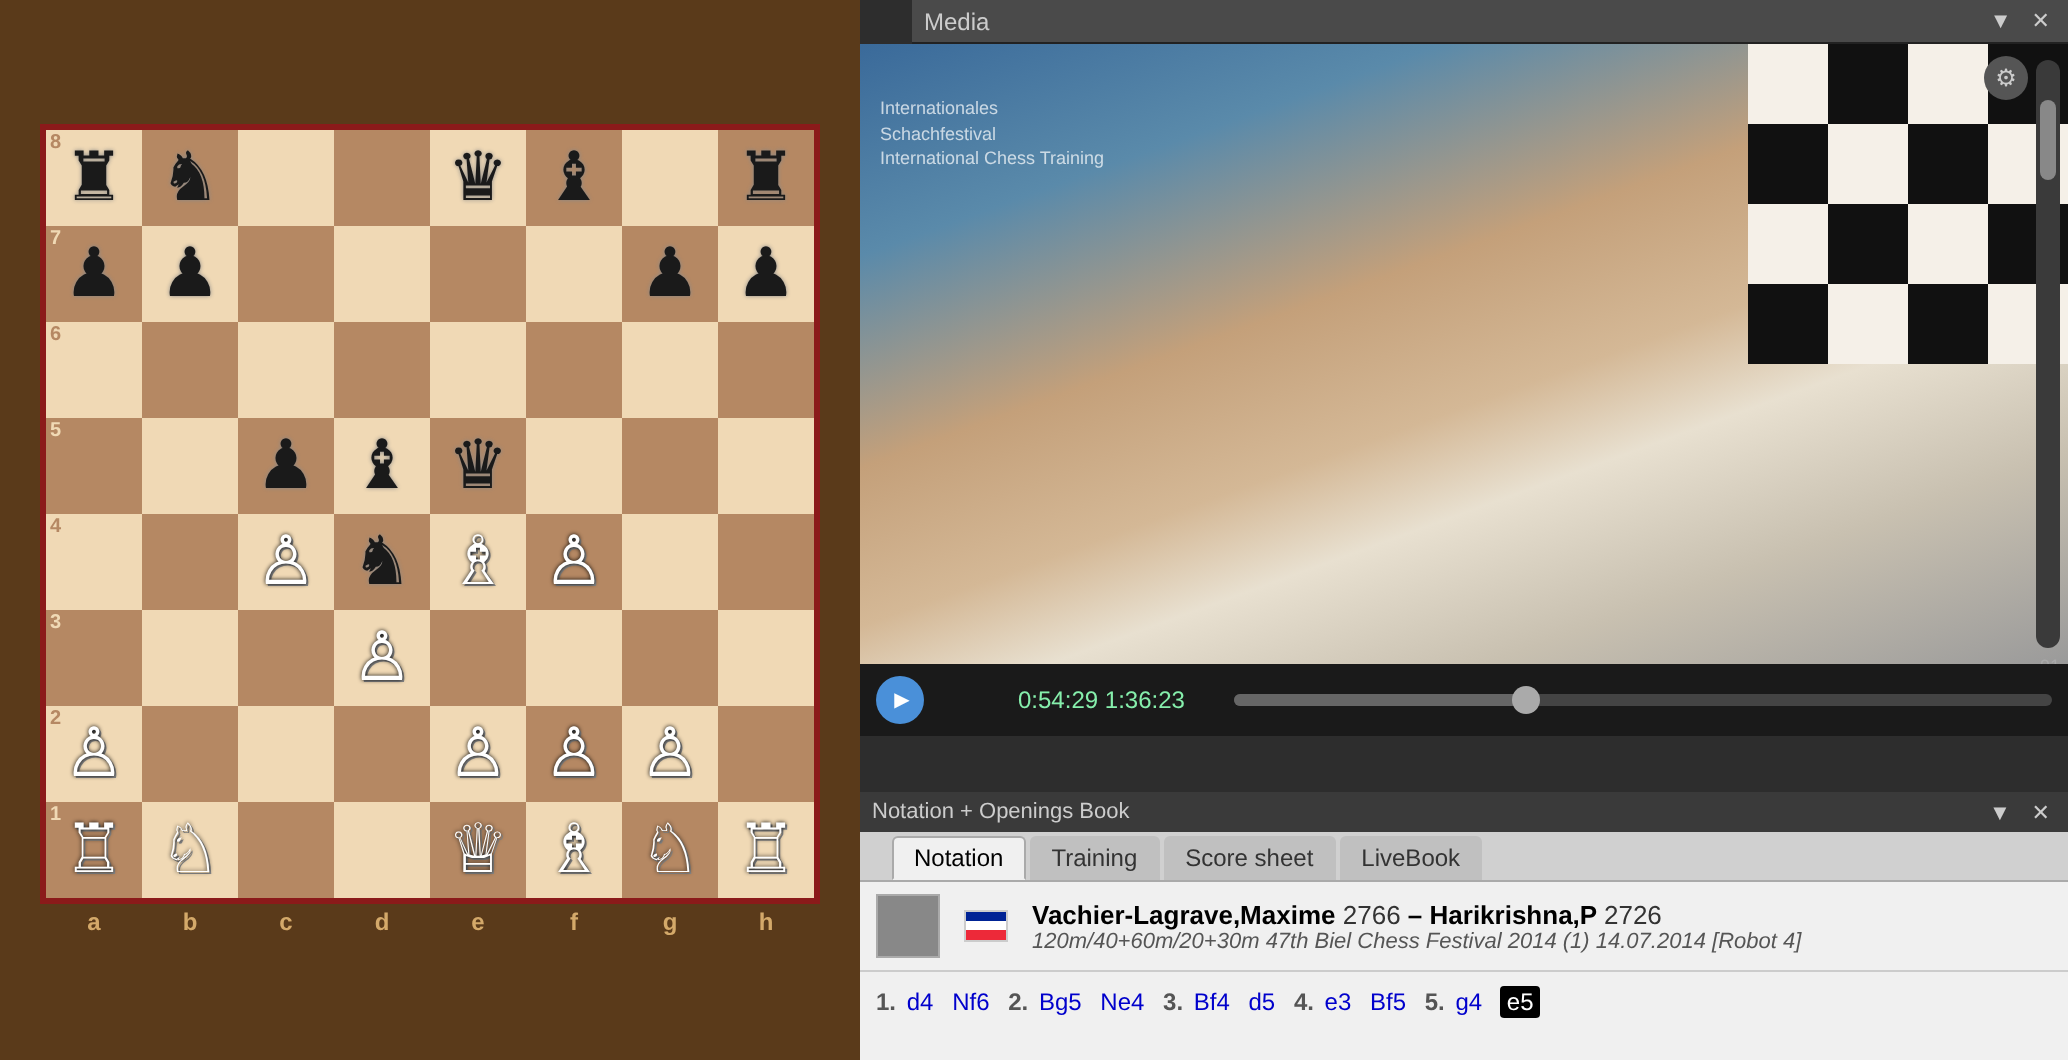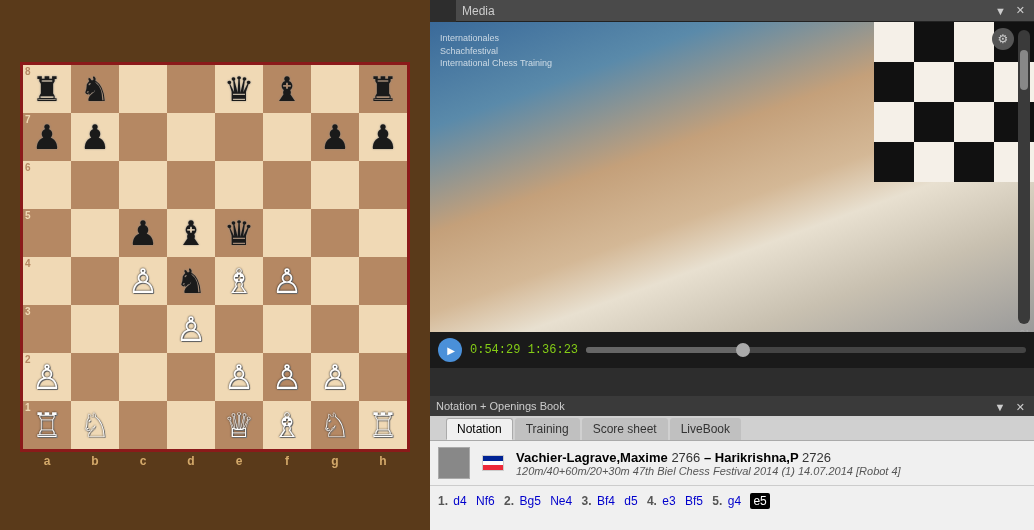--- a/index.html
+++ b/index.html
@@ -124,21 +124,21 @@
     #video-content {
       width: 100%;
       height: 100%;
       background: linear-gradient(135deg, #4a6a8a 0%, #3a5a7a 30%, #8a7a6a 60%, #f5f0e8 80%);
       position: relative;
     }
 
     
     .video-overlay-text {
       position: absolute;
-      top: 10px;
+      top: 26px;
       left: 10px;
       color: rgba(255,255,255,0.7);
       font-size: 9px;
       line-height: 1.4;
     }
 
     
     #video-scrollbar {
       position: absolute;
       right: 4px;
@@ -199,24 +199,25 @@
       border: none;
     }
     #play-btn::after {
       content: '▶';
       color: white;
       font-size: 10px;
       margin-left: 2px;
     }
 
     #time-display {
-      color: #84cc16;
+      color: #86efac;
       font-size: 12px;
-      font-family: Liberation Mono, monospace;
+      font-family: Liberation Sans, sans-serif;
       min-width: 100px;
+      margin-left: 39px;
     }
 
     #progress-bar-container {
       flex: 1;
       height: 6px;
       background: #444;
       border-radius: 3px;
       position: relative;
     }
     #progress-bar-fill {

